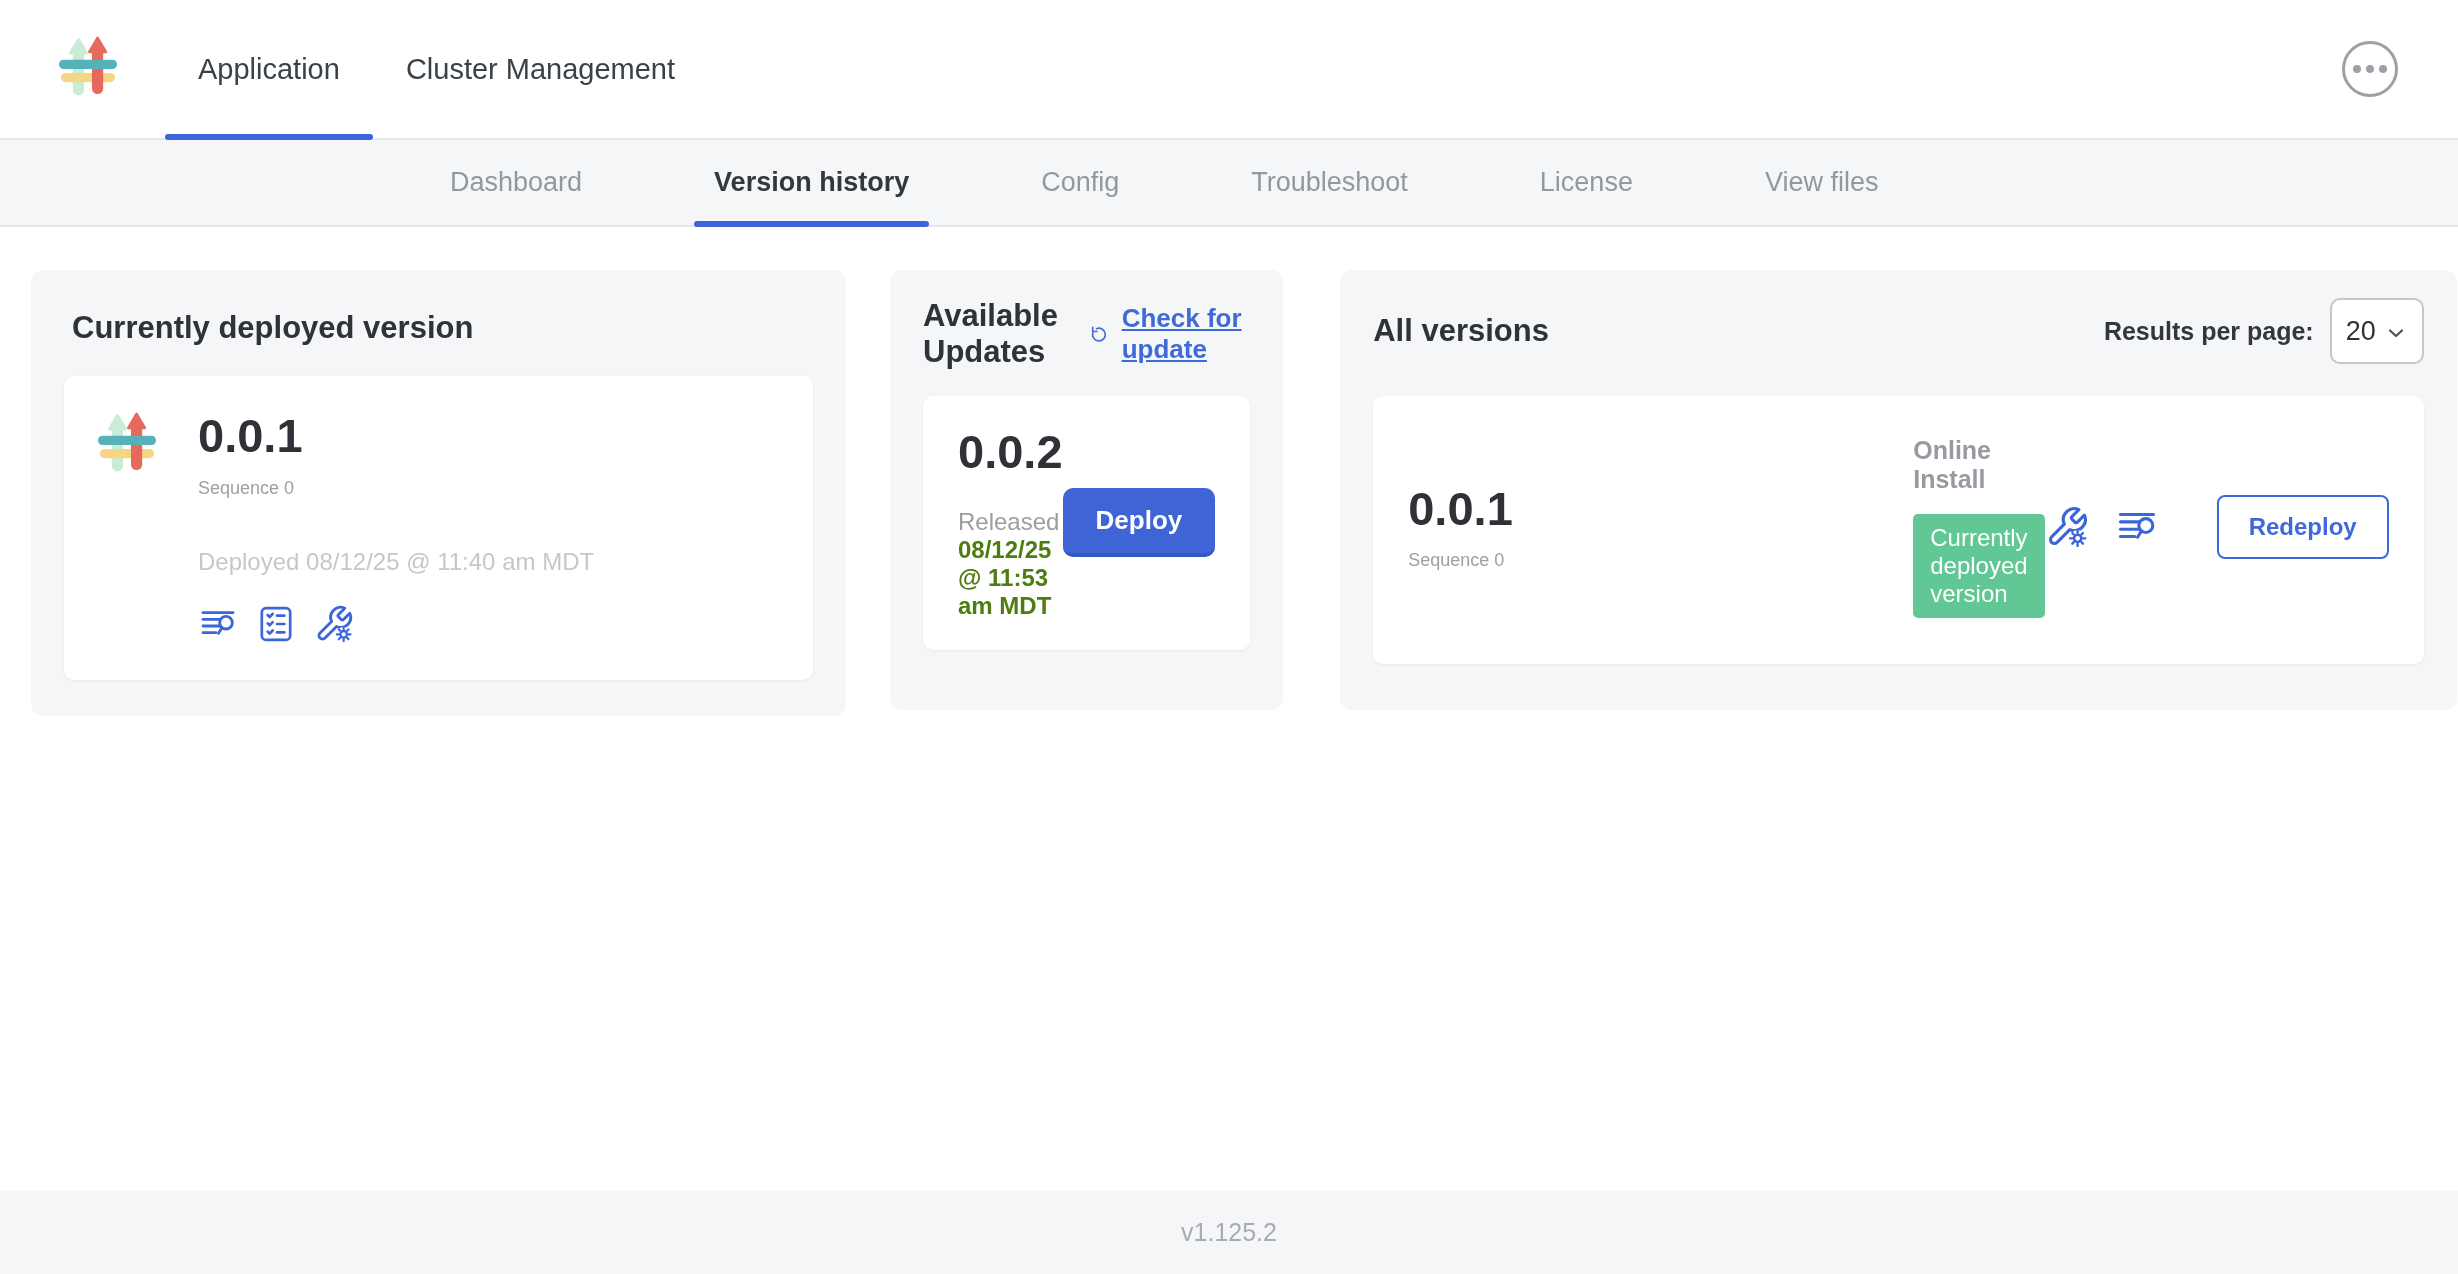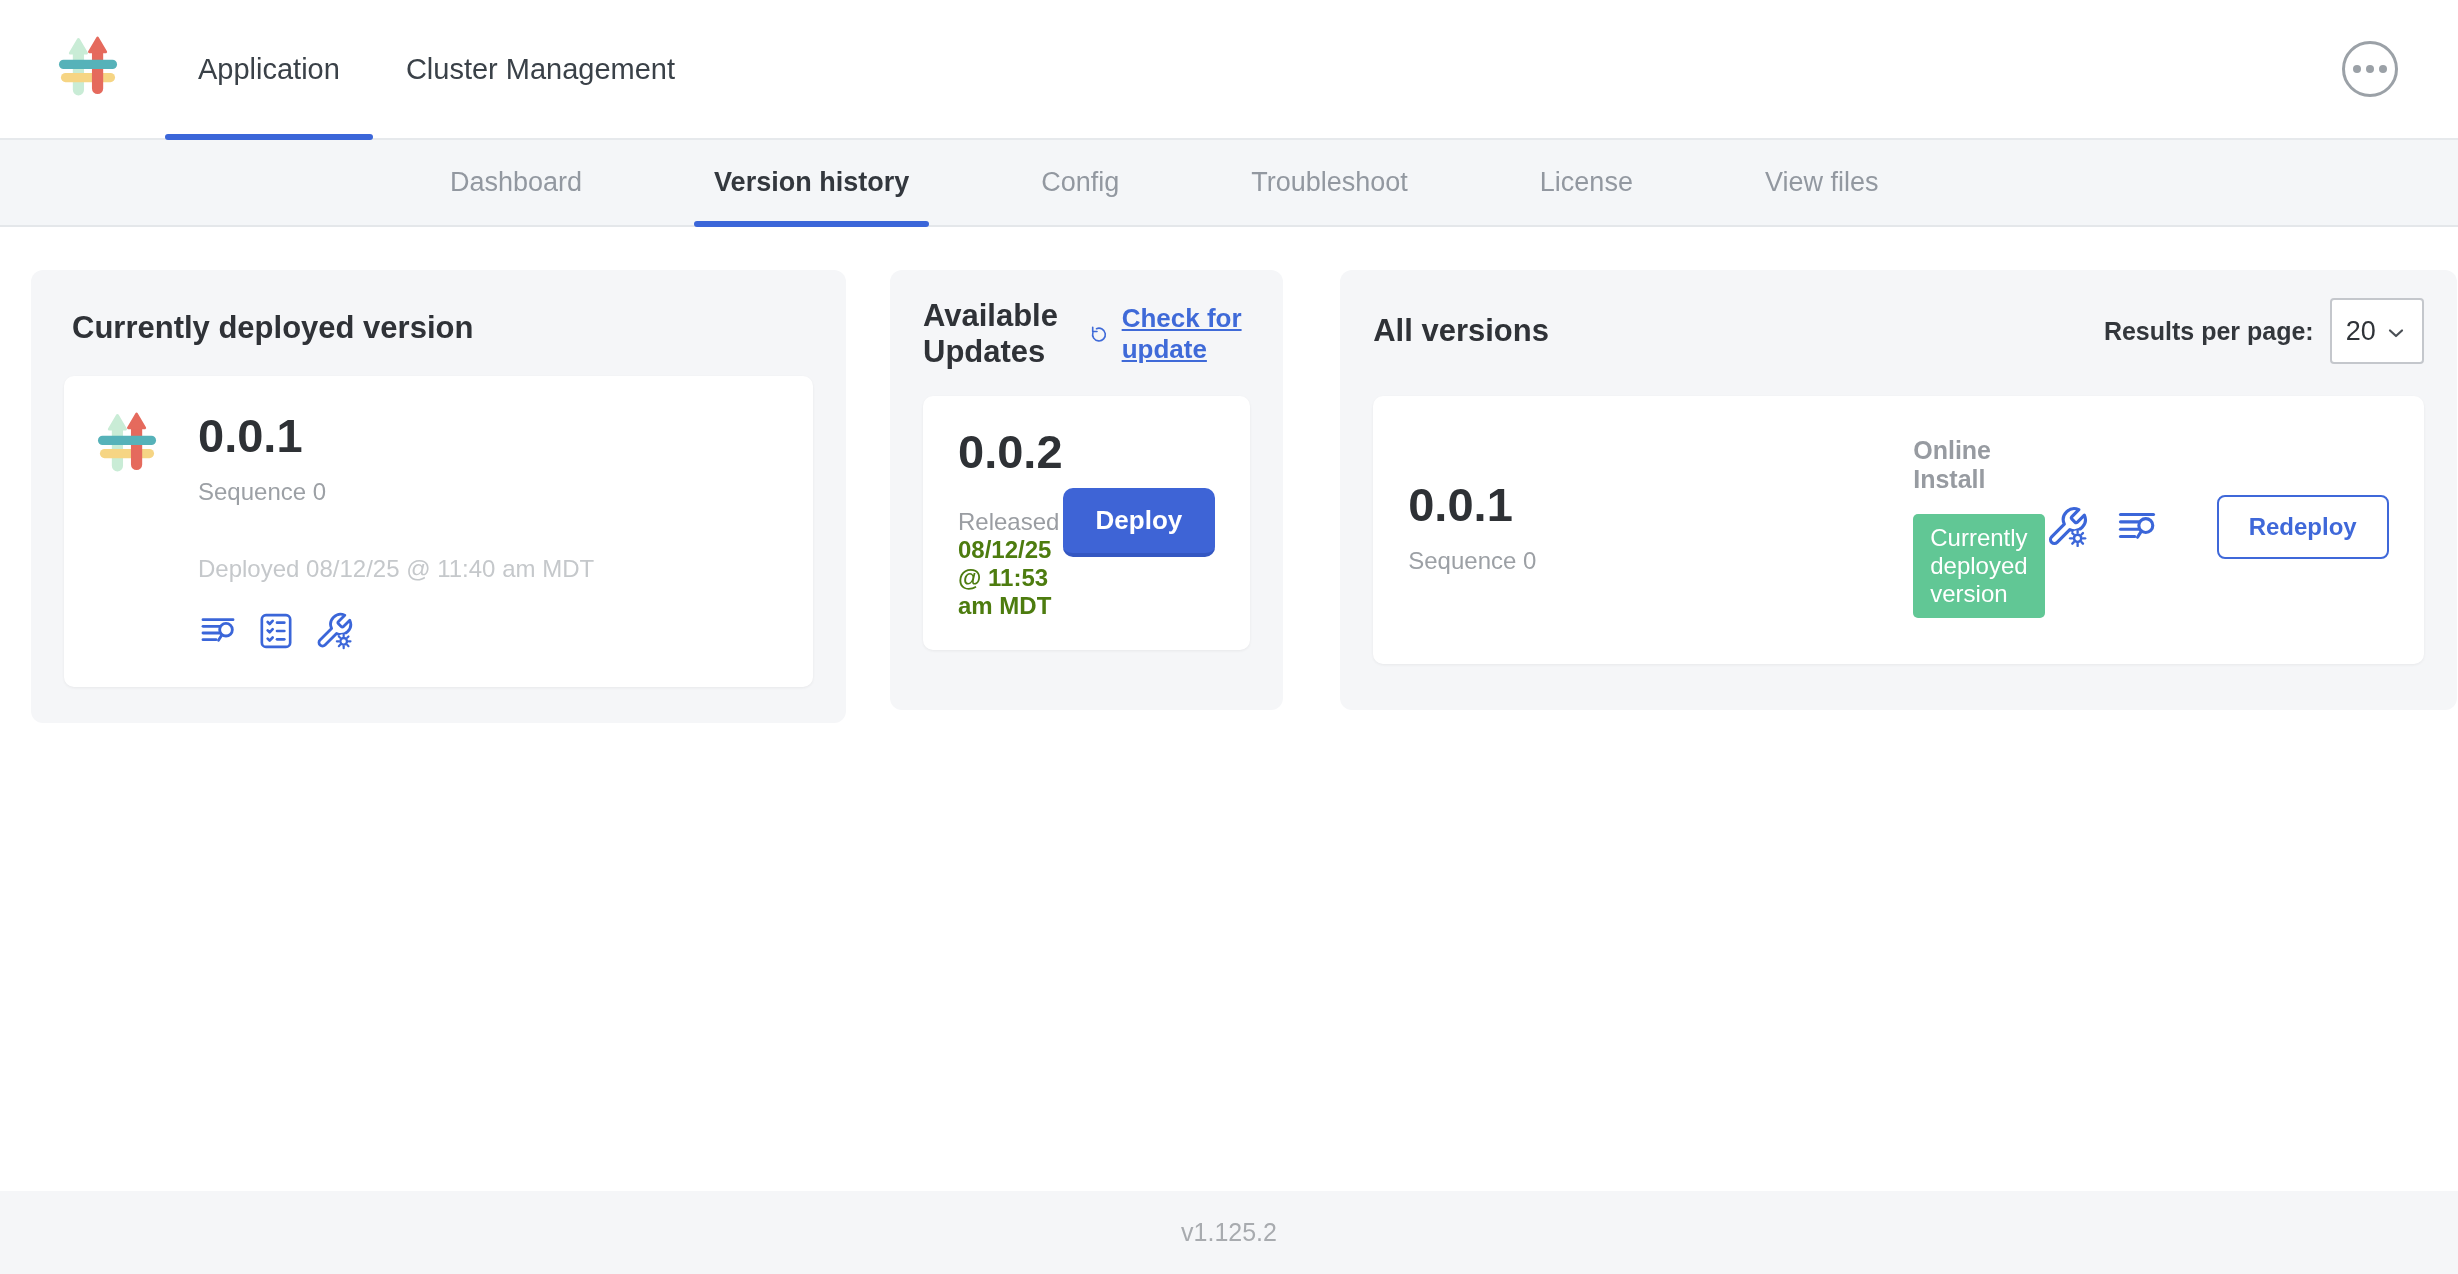--- a/index.html
+++ b/index.html
@@ -52,21 +52,21 @@
   .card { background: #f5f6f8; border-radius: 12px; }
   .white-card { background: #fff; border-radius: 10px; box-shadow: 0 1px 3px rgba(0,0,0,0.06); }
   h2 { margin: 0; font-size: 31px; color: #2f3237; font-weight: bold; }
 
   
   .deployed-card { width: 815px; flex: none; padding: 30px 33px 36px; }
   .deployed-card h2 { margin: 10px 8px 30px; }
   .deployed-inner { padding: 34px 30px 36px; display: flex; gap: 38px; }
   .deployed-inner .logo { align-self: flex-start; margin: 0; }
   .ver-num { font-size: 47px; font-weight: bold; color: #2e3135; line-height: 1.1; }
-  .seq { font-size: 24px; color: #9ca0a5; margin-top: 16px; }
+  .seq { font-size: 18px; color: #9ca0a5; margin-top: 16px; }
   .deployed-date { font-size: 24px; color: #c5c8cb; margin-top: 49px; }
   .icon-row { display: flex; gap: 18px; margin-top: 28px; }
   .ic { width: 40px; height: 40px; color: #3b66d9; cursor: pointer; flex: none; }
   .ic-lg { width: 44px; height: 44px; }
 
   
   .right-col { flex: 1; display: flex; flex-direction: row; gap: 57px; min-width: 0; }
   .updates-card { padding: 28px 33px 33px; }
   .card-head { display: flex; align-items: center; justify-content: space-between; margin-bottom: 26px; min-height: 46px; }
   .check-link {
@@ -82,21 +82,21 @@
     background: #3e64d6; border: none; border-bottom: 4px solid #3457c2; border-radius: 10px;
     color: #fff; font-family: inherit; font-size: 26px; font-weight: bold;
     padding: 17px 33px; cursor: pointer;
   }
 
   
   .versions-card { padding: 28px 33px 46px; }
   .rpp { display: flex; align-items: center; }
   .rpp-label { font-size: 25px; font-weight: 600; color: #33373c; margin-right: 16px; }
   .rpp-select {
-    width: 94px; height: 66px; background: #fff; border: 2px solid #c4c7cc; border-radius: 4px;
+    width: 94px; height: 66px; background: #fff; border: 2px solid #c4c7cc; border-radius: 10px;
     display: flex; align-items: center; justify-content: center; gap: 8px;
     font-size: 27px; color: #2f3338; cursor: pointer;
   }
   .chev { width: 24px; height: 24px; margin-top: 4px; }
   .version-row { margin-top: 32px; padding: 40px 35px 46px; display: flex; align-items: center; }
   .vr-col1 { flex: none; width: 505px; }
   .vr-col2 { flex: 1; min-width: 0; }
   .install-type { font-size: 25px; font-weight: 600; color: #979ba1; }
   .badge {
     display: inline-block; margin-top: 20px; background: #61c795; color: #fff;

